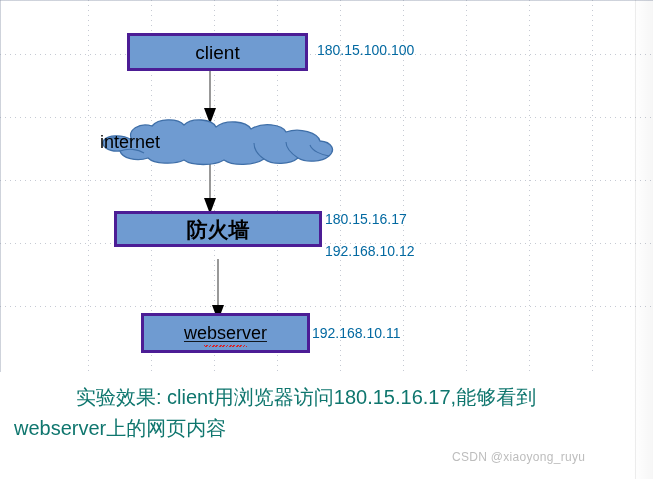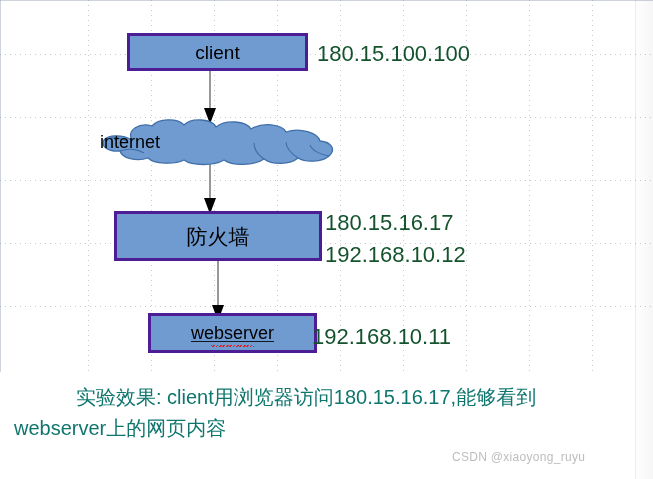--- a/index.html
+++ b/index.html
@@ -88,24 +88,24 @@
     color: #000000;
     white-space: nowrap;
   }
   .node-label {
     display: inline-block;
     line-height: 1;
   }
   #node-client { left: 127px; top: 33px; width: 181px; height: 38px; }
   #node-client .node-label { font-size: 19px; }
 
-  #node-firewall { left: 114px; top: 211px; width: 208px; height: 50px; }
+  #node-firewall { left: 114px; top: 211px; width: 208px; height: 36px; font-weight: bold; }
   #node-firewall .node-label { font-size: 21px; }
 
-  #node-webserver { left: 148px; top: 313px; width: 169px; height: 40px; }
+  #node-webserver { left: 141px; top: 313px; width: 169px; height: 40px; }
   #node-webserver .node-label {
     font-size: 18px;
     text-decoration: underline;
     text-decoration-color: rgba(0,0,0,0.85);
     text-underline-offset: 2px;
     position: relative;
   }
   
   .spellcheck-squiggle {
     position: absolute;
@@ -144,22 +144,22 @@
     padding-left: 14px;
     box-sizing: border-box;
   }
 
   
   .connector { position: absolute; }
 
   
   .ip-label {
     position: absolute;
-    font-size: 22px;
-    color: #14532d;
+    font-size: 14px;
+    color: #0369a1;
     white-space: nowrap;
     line-height: 1;
   }
   #ip-client   { left: 317px; top: 43px; }
   #ip-fw-1     { left: 325px; top: 212px; }
   #ip-fw-2     { left: 325px; top: 244px; }
   #ip-webserver{ left: 312px; top: 326px; }
 
   
   #caption {

